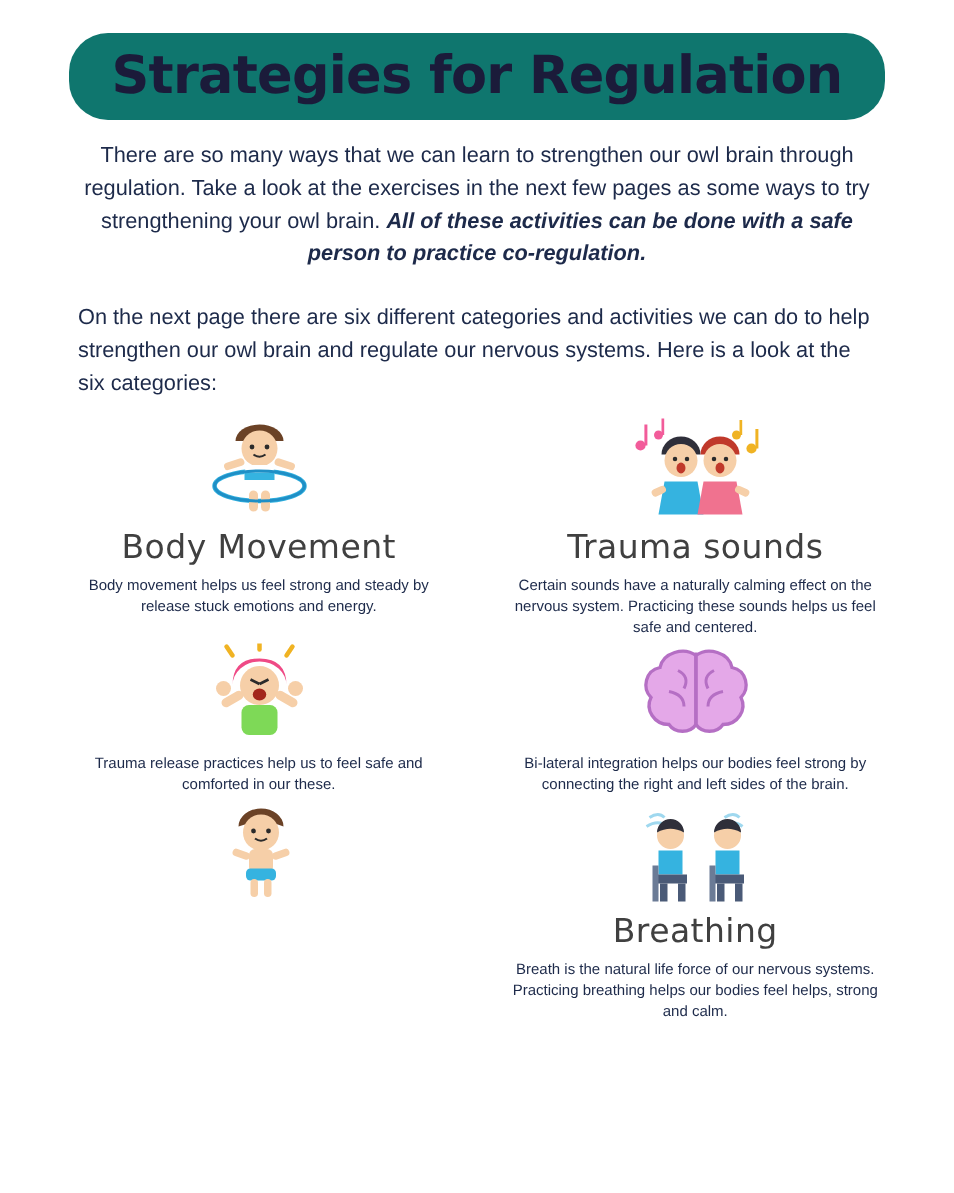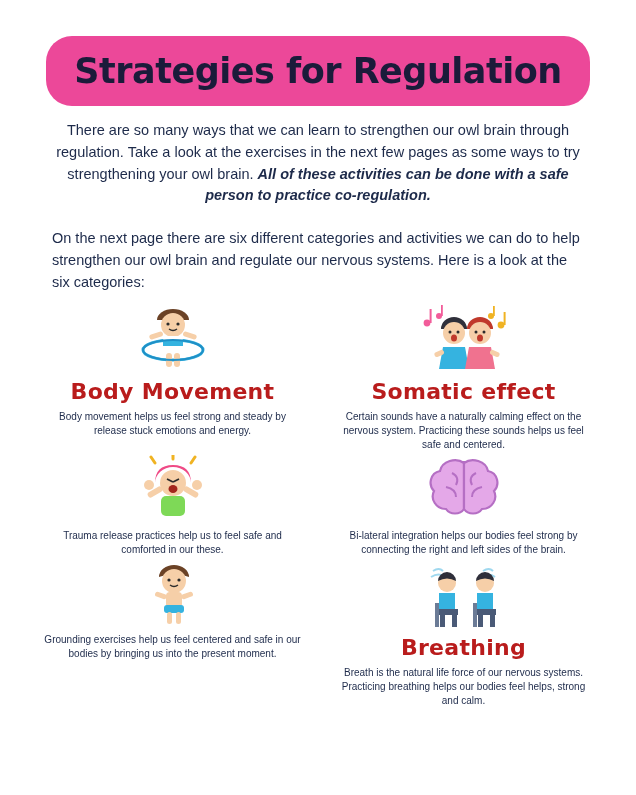--- a/index.html
+++ b/index.html
@@ -17,24 +17,24 @@
   .page {
     position: relative;
     width: 636px;
     height: 795px;
     box-sizing: border-box;
     padding: 14px 22px 8px 22px;
   }
 
   
   .title-banner {
-    background: #ec4899;
+    background: #0f766e;
     border-radius: 26px;
-    height: 70px;
-    margin: 22px 24px 0 24px;
+    height: 58px;
+    margin: 8px 24px 0 24px;
     display: flex;
     align-items: center;
     justify-content: center;
   }
   .title-text {
     font-family: "DejaVu Sans", sans-serif;
     font-weight: bold;
     font-size: 35px;
     letter-spacing: -0.5px;
     color: #1b1b3a;
@@ -77,22 +77,22 @@
   .art {
     height: 72px;
     display: flex;
     align-items: flex-end;
     justify-content: center;
     margin-bottom: 2px;
   }
   .cat-title {
     font-family: "DejaVu Sans", sans-serif;
     font-size: 22px;
-    font-weight: bold;
-    color: #b91c1c;
+    font-weight: normal;
+    color: #404040;
     letter-spacing: 0.3px;
     margin: 2px 0 6px 0;
     text-align: center;
     white-space: nowrap;
   }
   .cat-desc {
     font-size: 10px;
     line-height: 1.42;
     text-align: center;
     color: #1d2a4a;
@@ -165,21 +165,21 @@
 
           <path d="M58 26 a13 12 0 0 1 26 0 z" fill="#c0392b"></path>
           <circle cx="71" cy="30" r="11" fill="#f6cfa8"></circle>
           <circle cx="67" cy="29" r="1.5" fill="#2b2b2b"></circle>
           <circle cx="75" cy="29" r="1.5" fill="#2b2b2b"></circle>
           <ellipse cx="71" cy="35" rx="3" ry="3.6" fill="#c0392b"></ellipse>
           <path d="M60 44 h22 l4 22 h-30 z" fill="#f0728f"></path>
           <rect x="81" y="48" width="10" height="5" rx="2.5" fill="#f6cfa8" transform="rotate(25 86 50)"></rect>
         </svg>
       </div>
-      <div class="cat-title">Somatic effect</div>
+      <div class="cat-title">Trauma sounds</div>
       <div class="cat-desc">Certain sounds have a naturally calming effect on the nervous system. Practicing these sounds helps us feel safe and centered.</div>
     </div>
 
     <div class="cell">
       <div class="art">
         <svg width="96" height="72" viewBox="0 0 96 72" aria-hidden="true">
           <g stroke="#f0b323" stroke-width="3" stroke-linecap="round">
             <line x1="30" y1="8" x2="26" y2="2"></line>
               <line x1="48" y1="4" x2="48" y2="-2"></line>
               <line x1="66" y1="8" x2="70" y2="2"></line>
@@ -225,21 +225,20 @@
           <circle cx="54" cy="21" r="1.6" fill="#2b2b2b"></circle>
           <path d="M45 26 q4 3 8 0" stroke="#2b2b2b" stroke-width="1.4" fill="none"></path>
           <rect x="41" y="33" width="16" height="16" rx="4" fill="#f6cfa8"></rect>
           <rect x="39" y="46" width="20" height="8" rx="3" fill="#35b3e0"></rect>
           <rect x="42" y="53" width="5" height="12" rx="2.5" fill="#f6cfa8"></rect>
           <rect x="51" y="53" width="5" height="12" rx="2.5" fill="#f6cfa8"></rect>
           <rect x="30" y="34" width="12" height="5" rx="2.5" fill="#f6cfa8" transform="rotate(20 36 36)"></rect>
           <rect x="56" y="34" width="12" height="5" rx="2.5" fill="#f6cfa8" transform="rotate(-20 62 36)"></rect>
         </svg>
       </div>
-      <div class="cat-desc">Grounding exercises help us feel centered and safe in our bodies by bringing us into the present moment.</div>
     </div>
 
     <div class="cell">
       <div class="art">
         <svg width="110" height="72" viewBox="0 0 110 72" aria-hidden="true">
           <g stroke="#9fd8ef" stroke-width="2" fill="none">
             <path d="M24 12 q6 -4 10 0"></path>
               <path d="M22 18 q8 -5 14 0"></path>
             <path d="M74 12 q6 -4 10 0"></path>
               <path d="M72 18 q8 -5 14 0"></path>

